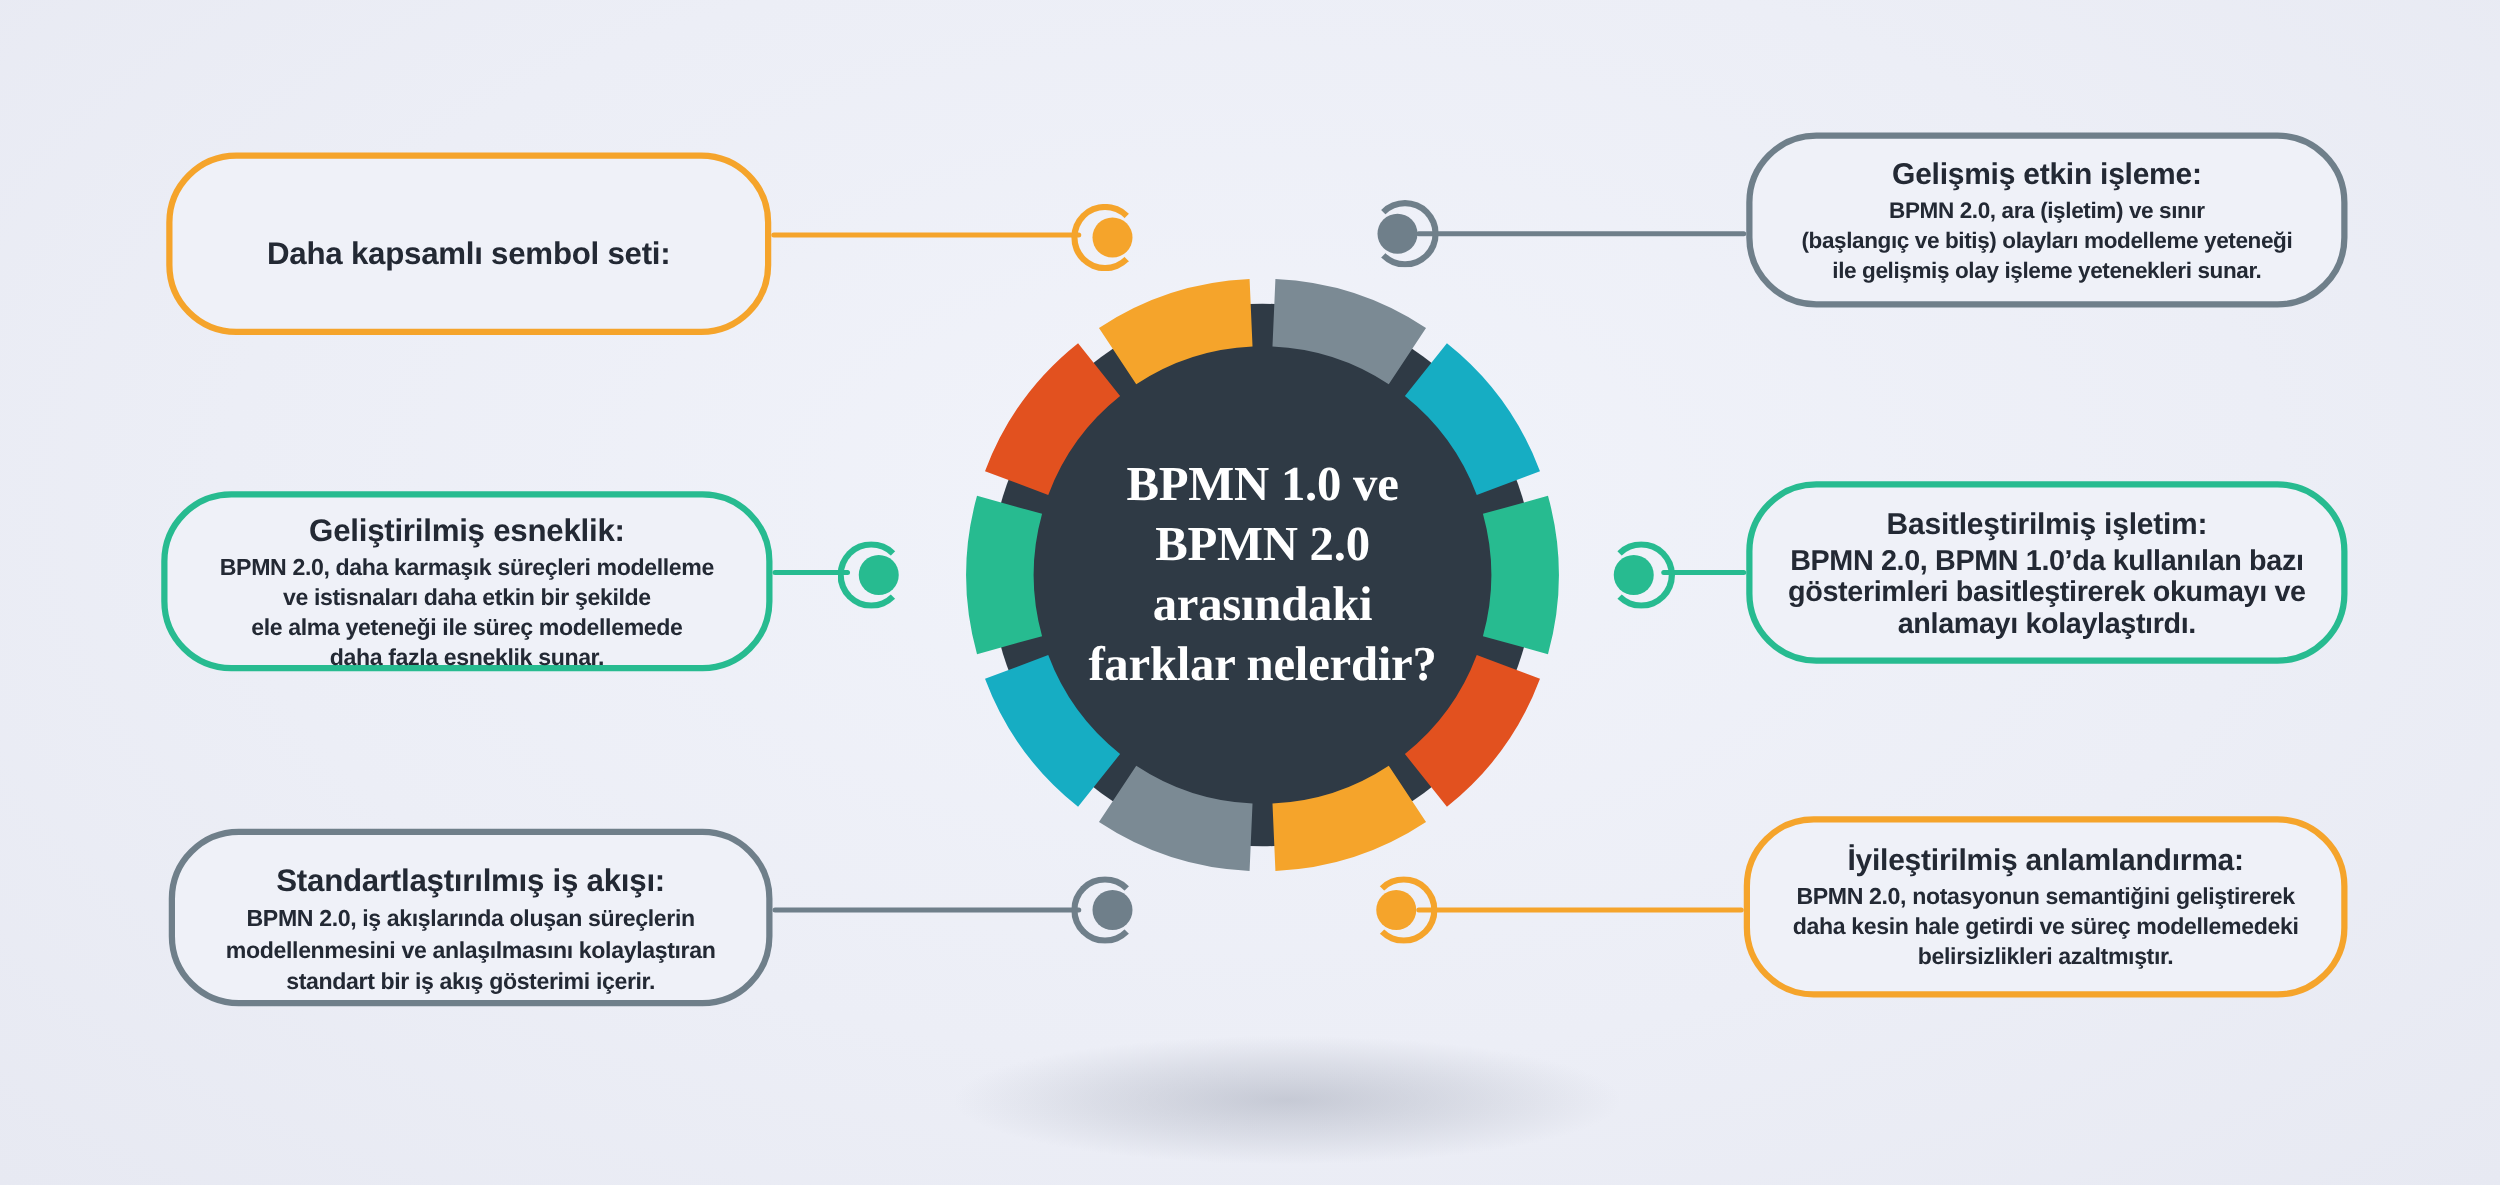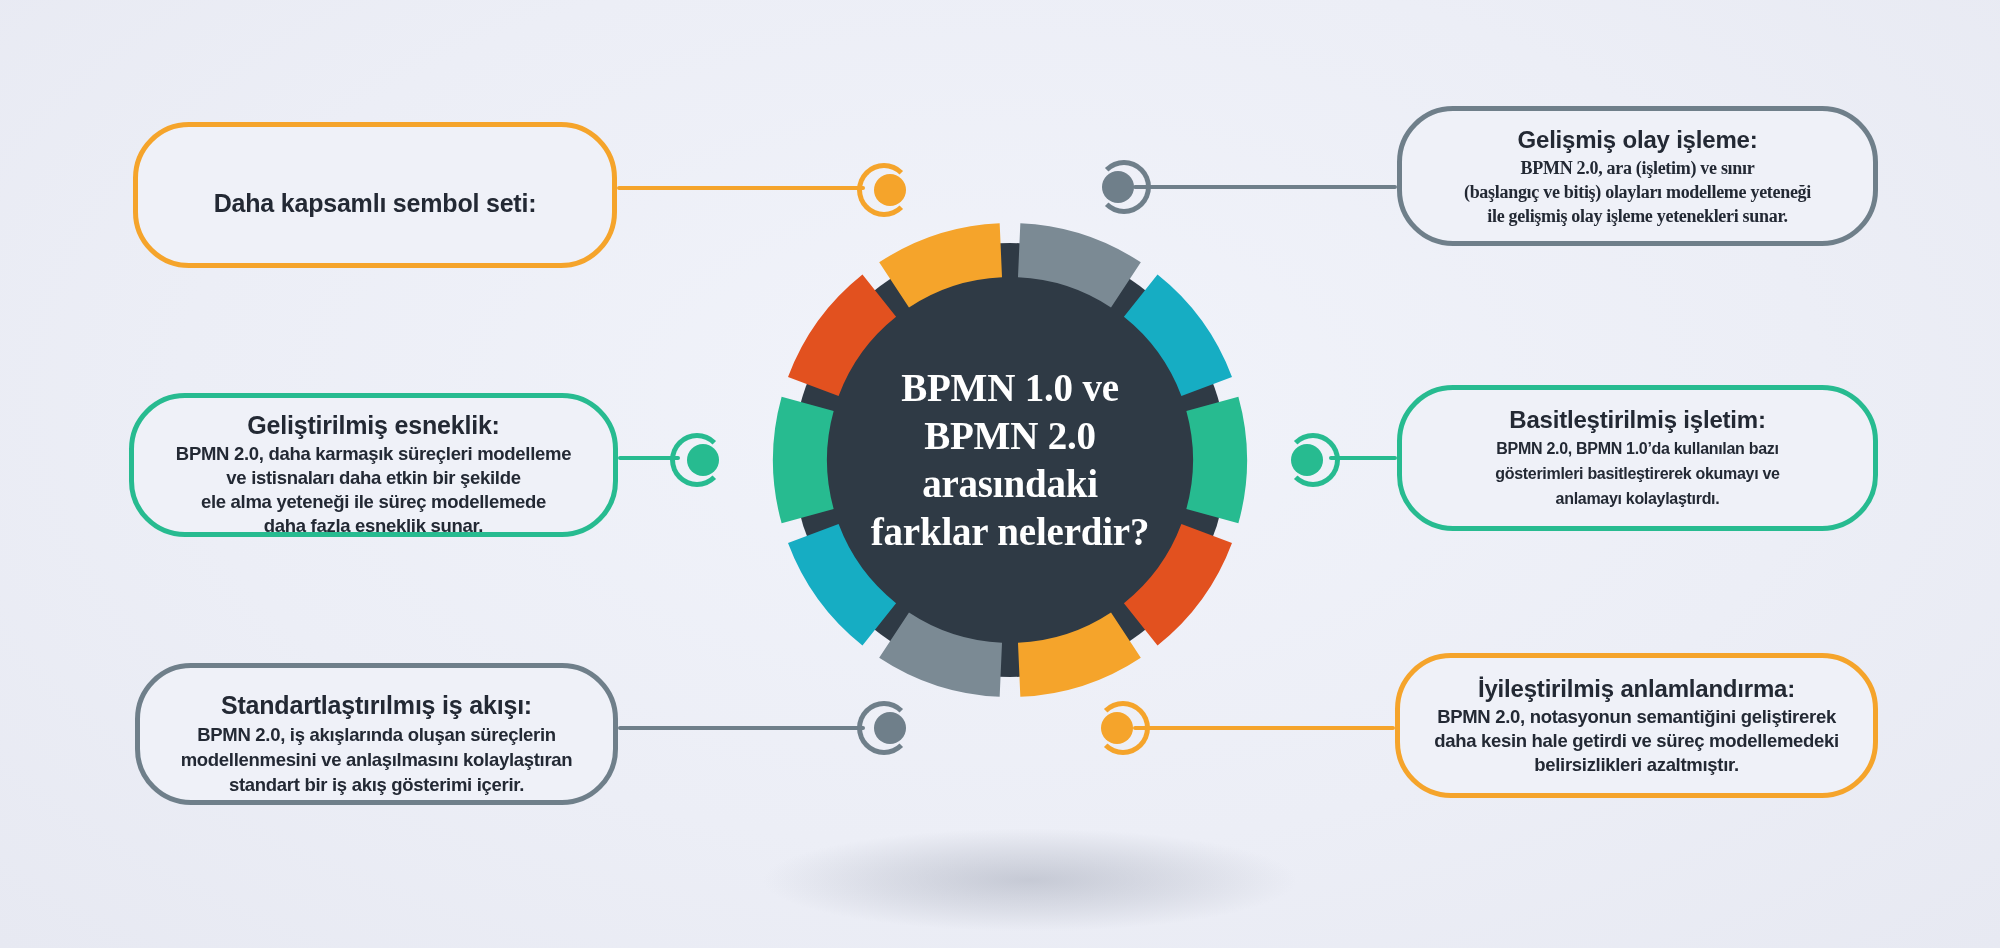--- a/index.html
+++ b/index.html
@@ -22,22 +22,22 @@
   .ml{left:129px;top:393px;width:489px;height:144px;}
   .bl{left:135px;top:663px;width:483px;height:142px;}
   .tr{left:1397px;top:106px;width:481px;height:140px;}
   .mr{left:1397px;top:385px;width:481px;height:146px;}
   .br{left:1395px;top:653px;width:483px;height:145px;}
   .tl .callout-title,.ml .callout-title,.bl .callout-title{font-size:25px;line-height:30px;margin-top:18px;}
   .tr .callout-title,.mr .callout-title,.br .callout-title{font-size:24px;line-height:29px;}
   .tl .callout-body{font-size:19px;line-height:25px;}
   .ml .callout-body{font-size:18.5px;line-height:24px;}
   .bl .callout-body{font-size:18.5px;line-height:25px;}
-  .tr .callout-body{font-size:18px;line-height:24px;font-family:Liberation Serif, serif;}
-  .mr .callout-body{font-size:16px;line-height:25px;}
+  .tr .callout-body{font-size:18px;line-height:24px;}
+  .mr .callout-body{font-size:23px;line-height:25px;}
   .br .callout-body{font-size:18.5px;line-height:24px;}
   
   .connector-line{position:absolute;height:4px;background:var(--accent,#999);border-radius:2px;}
   .line-tl{left:617px;top:186px;width:248px;}
   .line-ml{left:618px;top:456px;width:62px;}
   .line-bl{left:618px;top:726px;width:247px;}
   .line-tr{left:1133px;top:185px;width:264px;}
   .line-mr{left:1329px;top:456px;width:68px;}
   .line-br{left:1133px;top:726px;width:262px;}
   .connector-dot{position:absolute;width:32px;height:32px;border-radius:50%;background:var(--accent,#999);}
@@ -88,21 +88,21 @@
 ele alma yeteneği ile süreç modellemede
 daha fazla esneklik sunar.</div>
   </div>
   <div class="callout bl" style="--accent: #6F7F8A;">
     <div class="callout-title">Standartlaştırılmış iş akışı:</div>
     <div class="callout-body">BPMN 2.0, iş akışlarında oluşan süreçlerin
 modellenmesini ve anlaşılmasını kolaylaştıran
 standart bir iş akış gösterimi içerir.</div>
   </div>
   <div class="callout tr" style="--accent: #6F7F8A;">
-    <div class="callout-title">Gelişmiş olay işleme:</div>
+    <div class="callout-title">Gelişmiş etkin işleme:</div>
     <div class="callout-body">BPMN 2.0, ara (işletim) ve sınır
 (başlangıç ve bitiş) olayları modelleme yeteneği
 ile gelişmiş olay işleme yetenekleri sunar.</div>
   </div>
   <div class="callout mr" style="--accent: #27BB90;">
     <div class="callout-title">Basitleştirilmiş işletim:</div>
     <div class="callout-body">BPMN 2.0, BPMN 1.0’da kullanılan bazı
 gösterimleri basitleştirerek okumayı ve
 anlamayı kolaylaştırdı.</div>
   </div>

